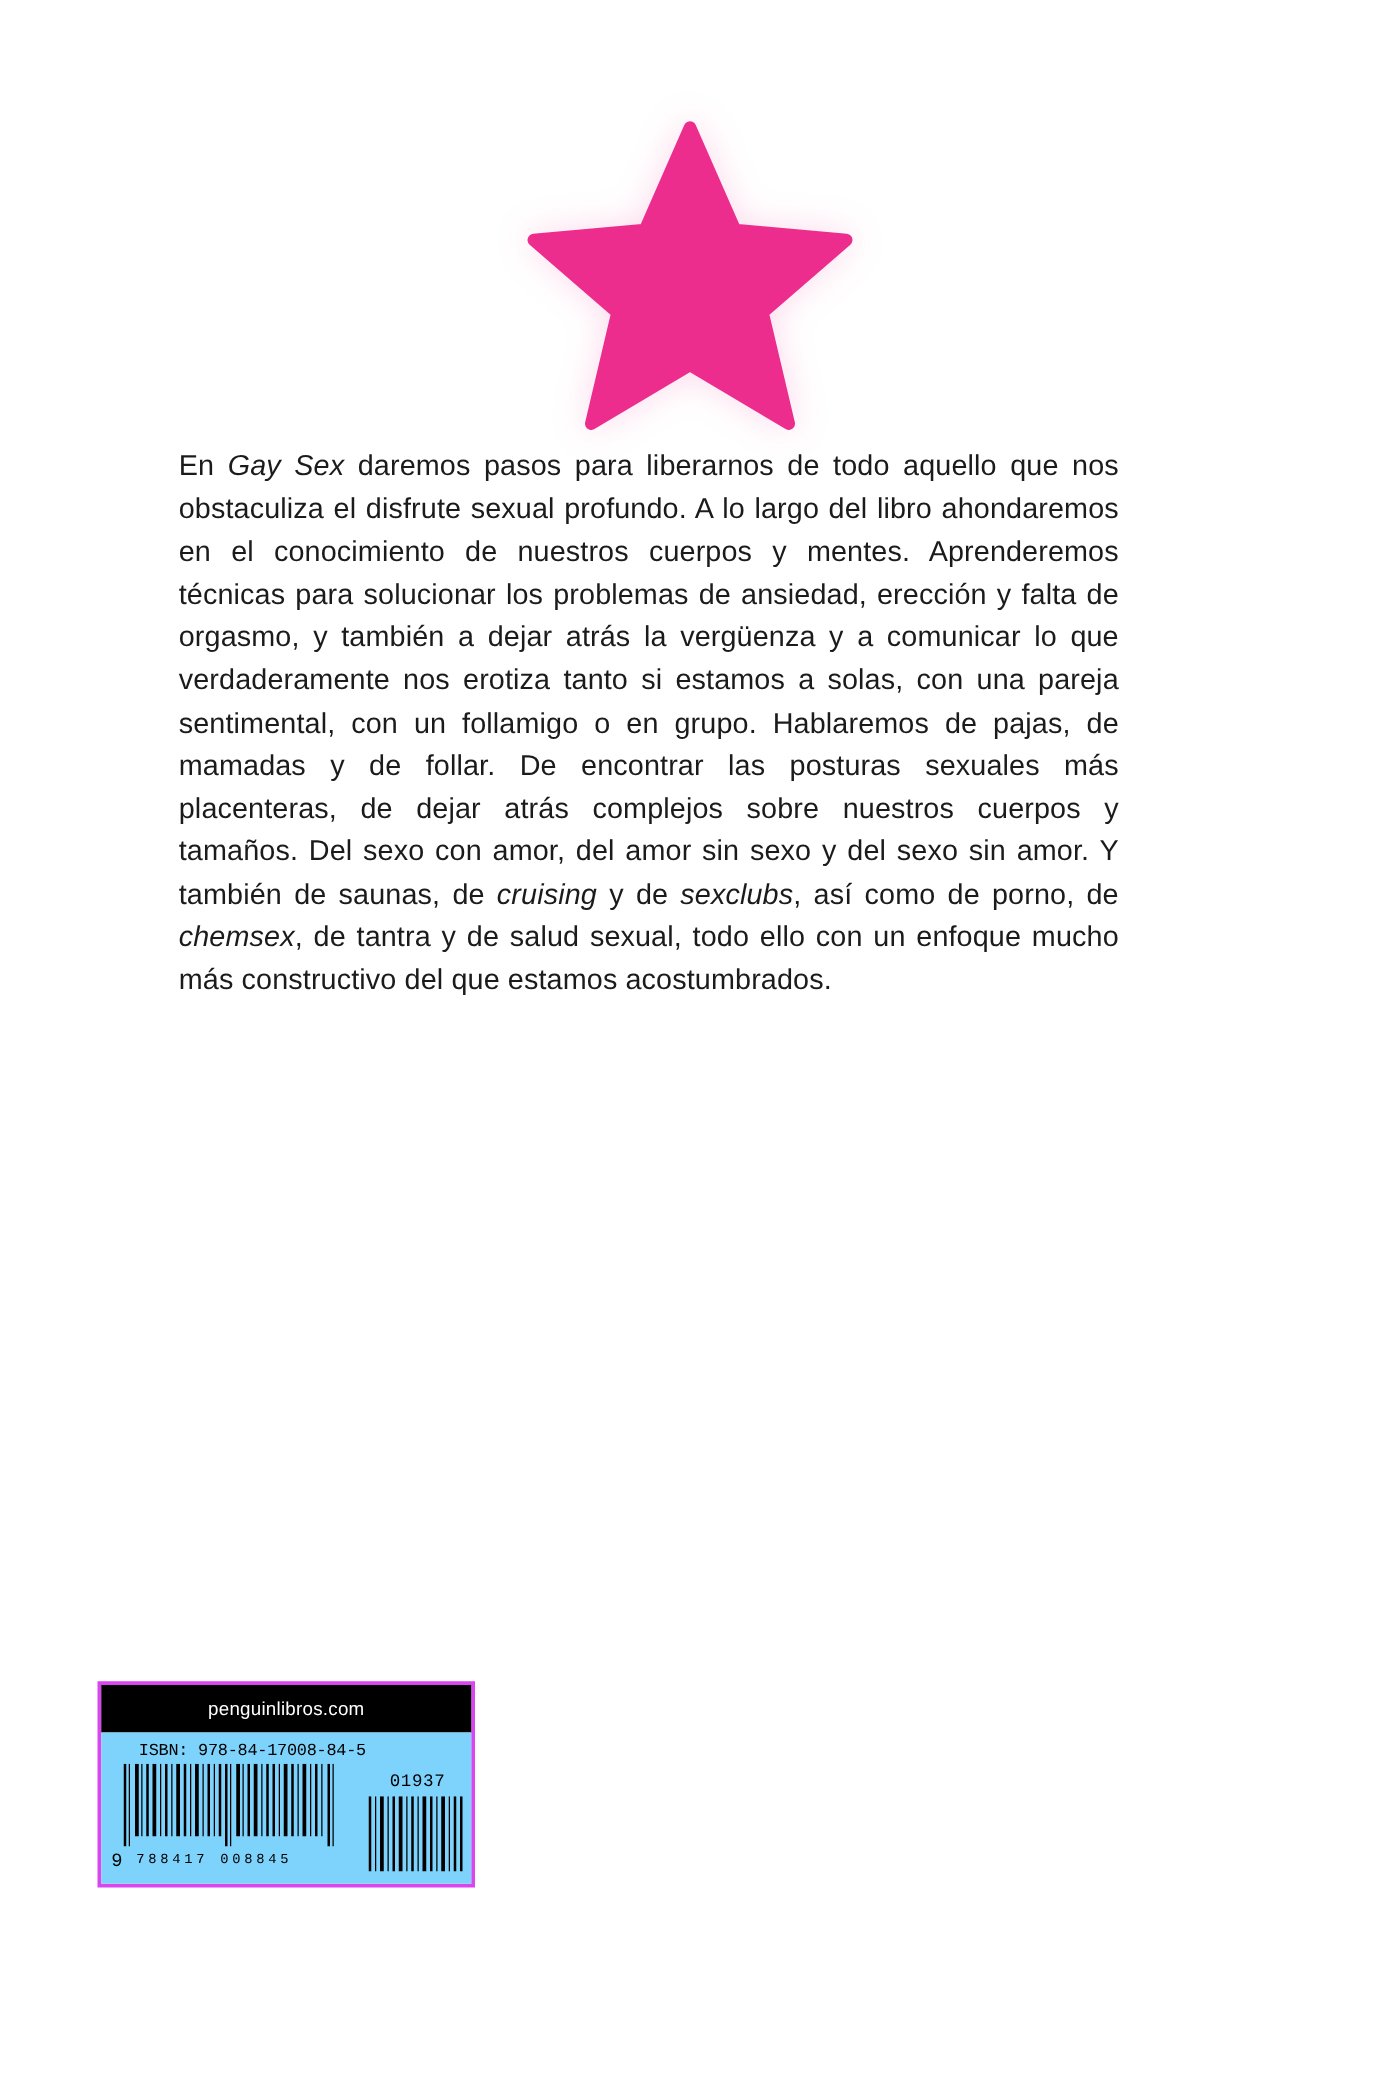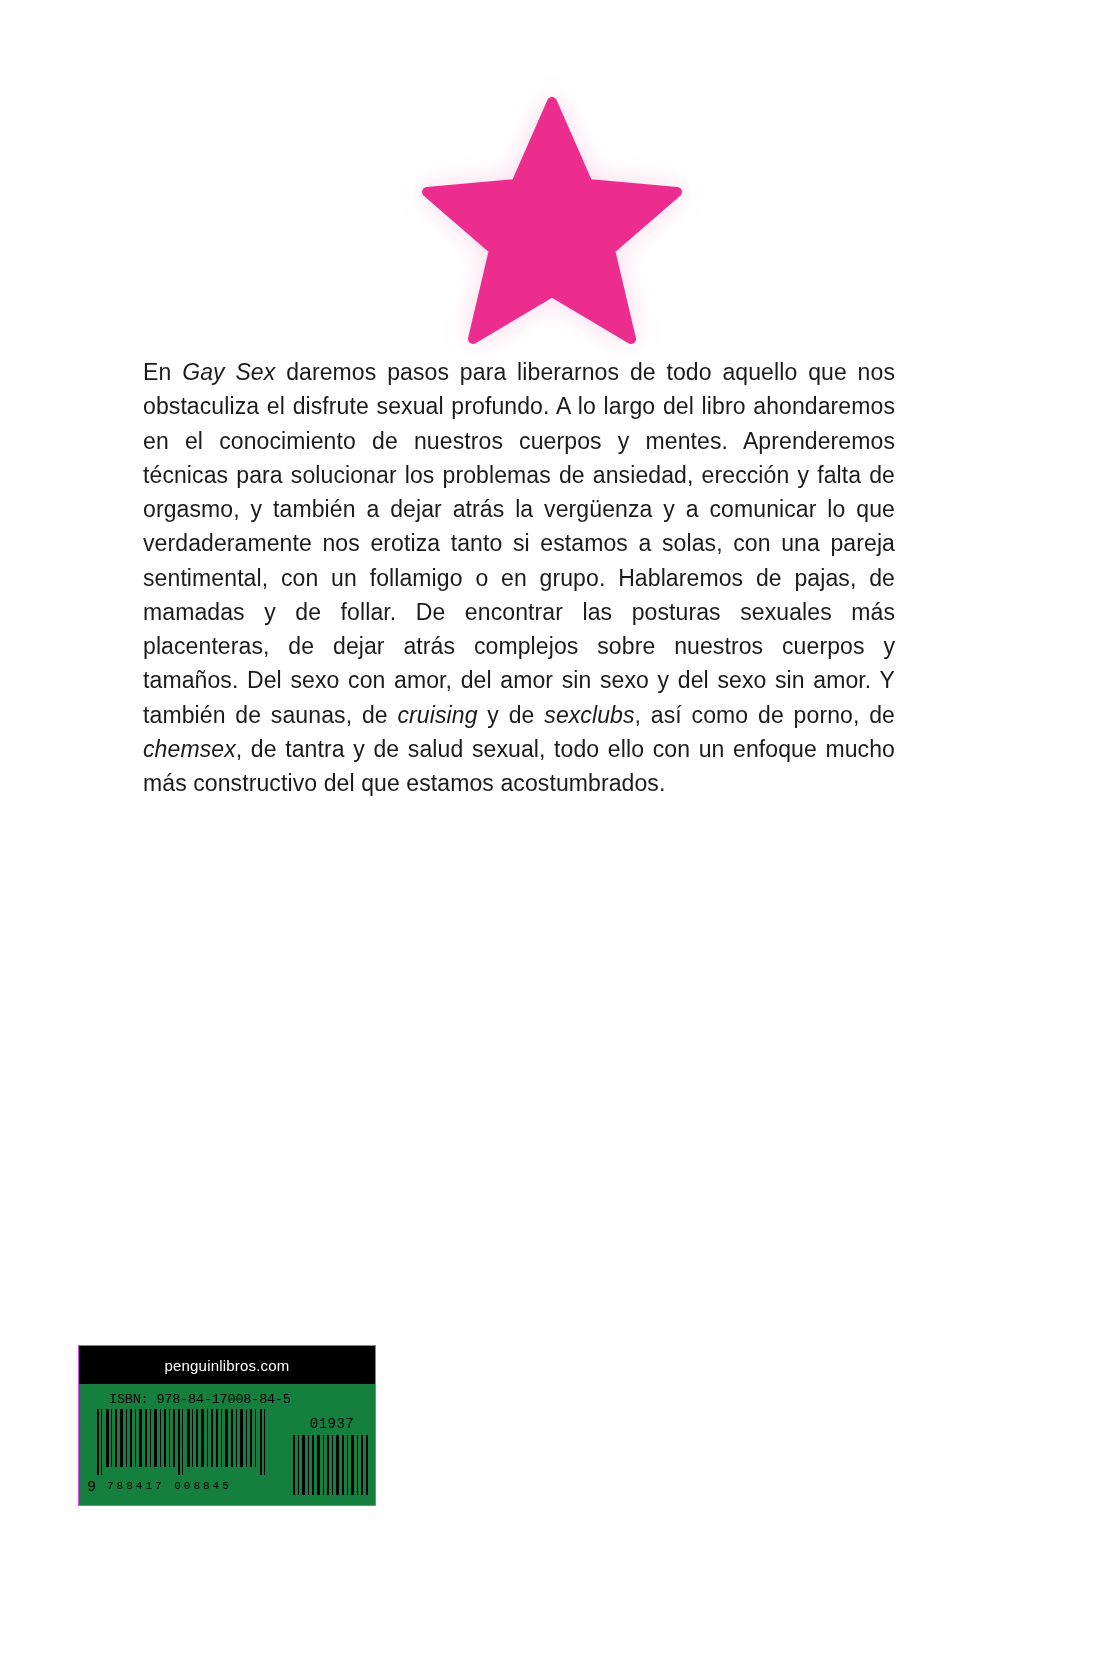--- a/index.html
+++ b/index.html
@@ -63,38 +63,38 @@
     font-style: italic;
   }
 
   
   .barcode-block {
     position: absolute;
     left: 78px;
     top: 1345px;
     width: 296px;
     background: #ffffff;
-    border: 1px solid #d946ef;
+    border: 3px solid #d946ef;
     padding: 0;
   }
   .barcode-top {
     background: #000000;
     height: 38px;
     display: flex;
     align-items: center;
     justify-content: center;
   }
   .barcode-top .site {
     color: #ffffff;
     font-size: 15px;
     letter-spacing: 0.2px;
     font-family: "Liberation Sans", sans-serif;
   }
   .barcode-body {
-    background: #15803d;
+    background: #7dd3fc;
     padding: 6px 8px 8px 8px;
   }
   .isbn-line {
     font-size: 13.5px;
     color: #000;
     font-family: "Liberation Mono", monospace;
     letter-spacing: -0.2px;
     margin: 2px 0 2px 22px;
   }
   .bars-row {

